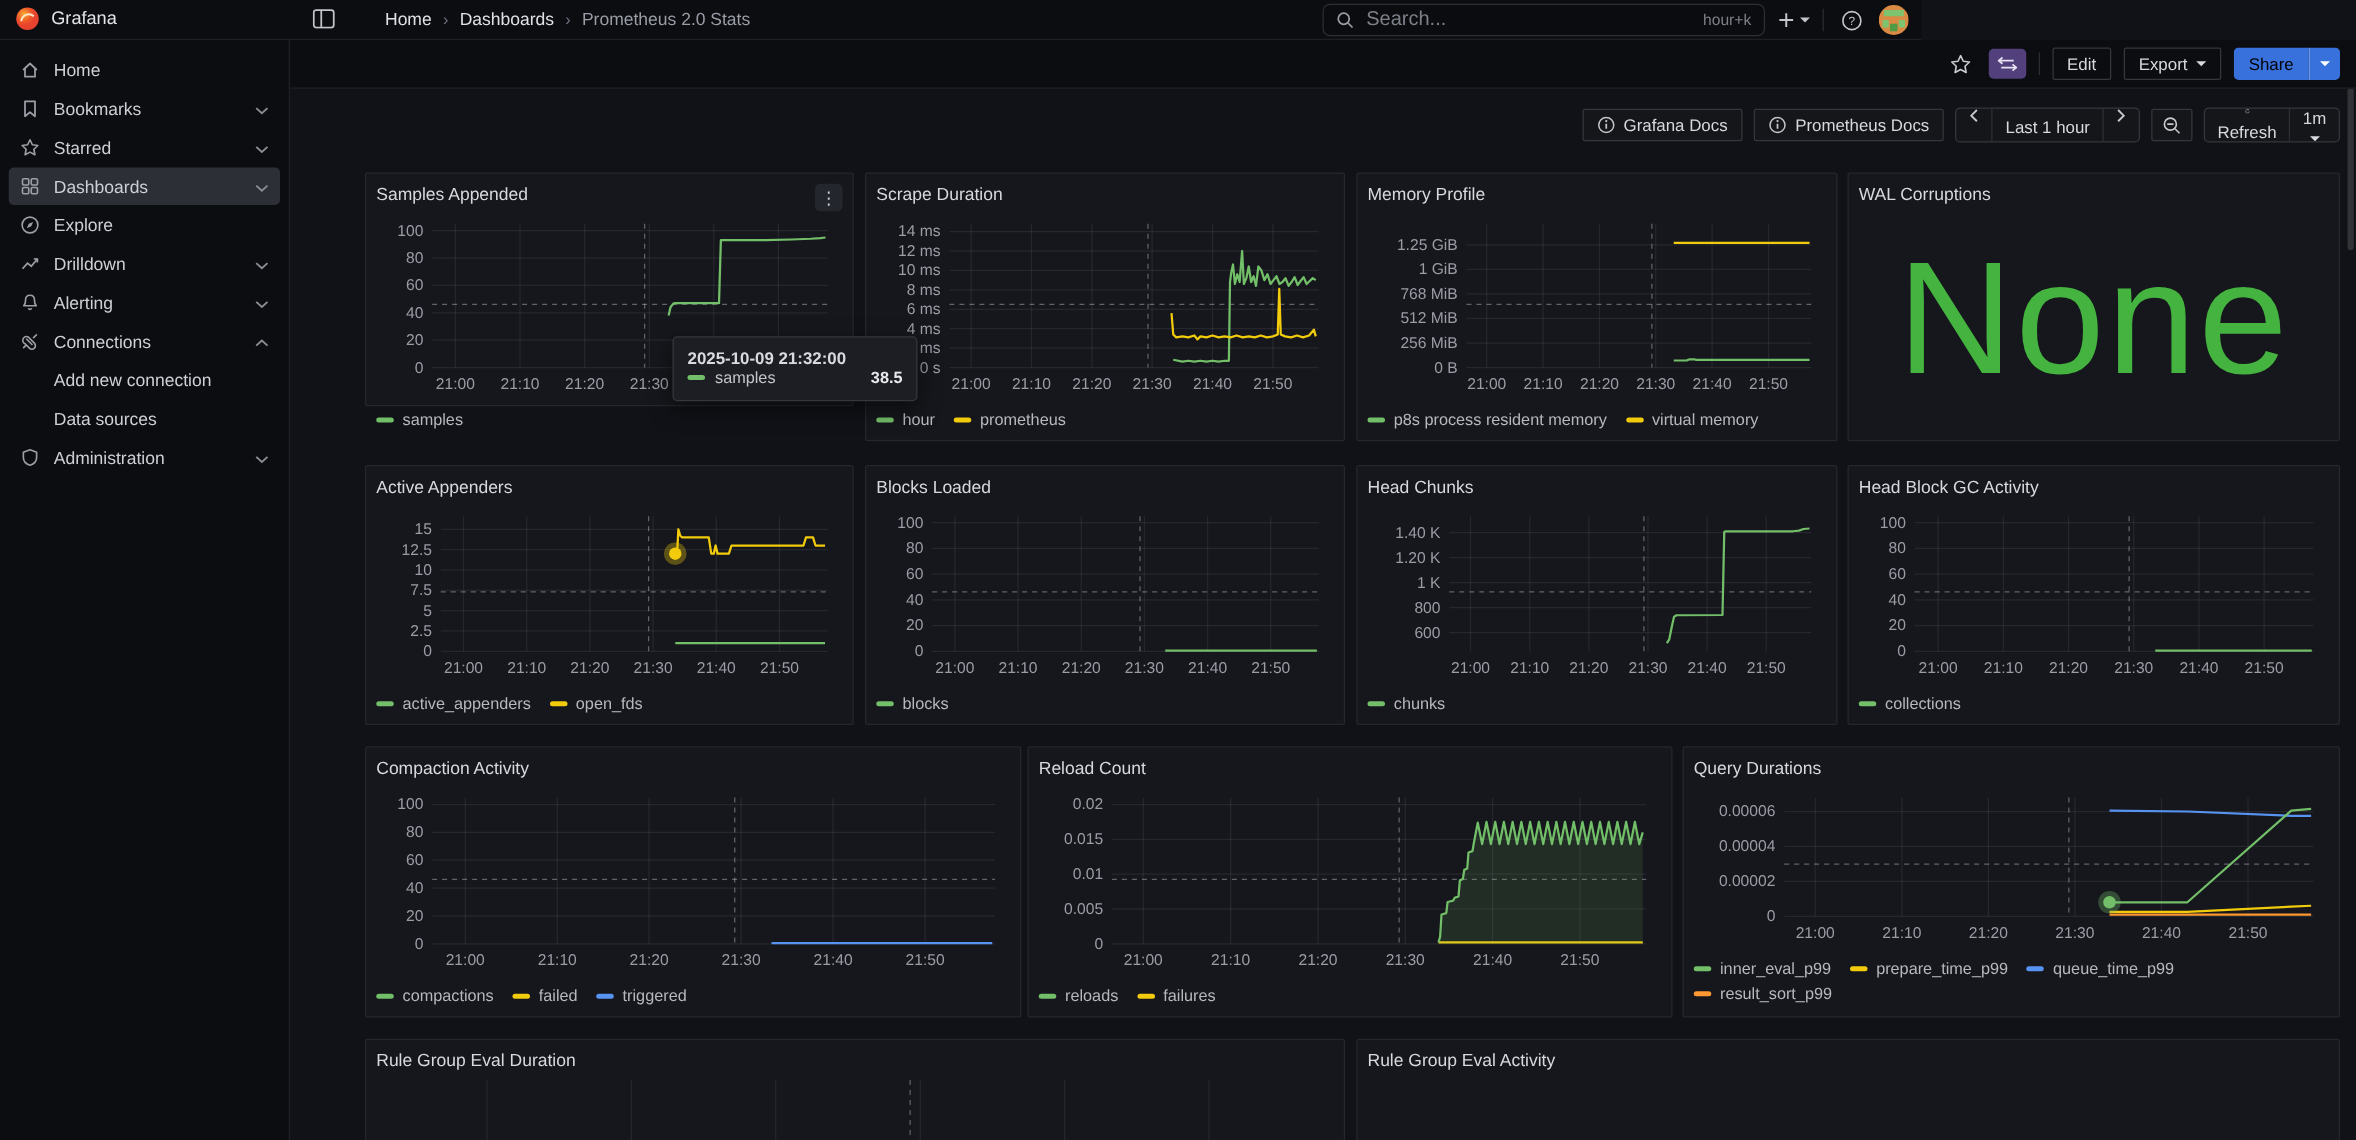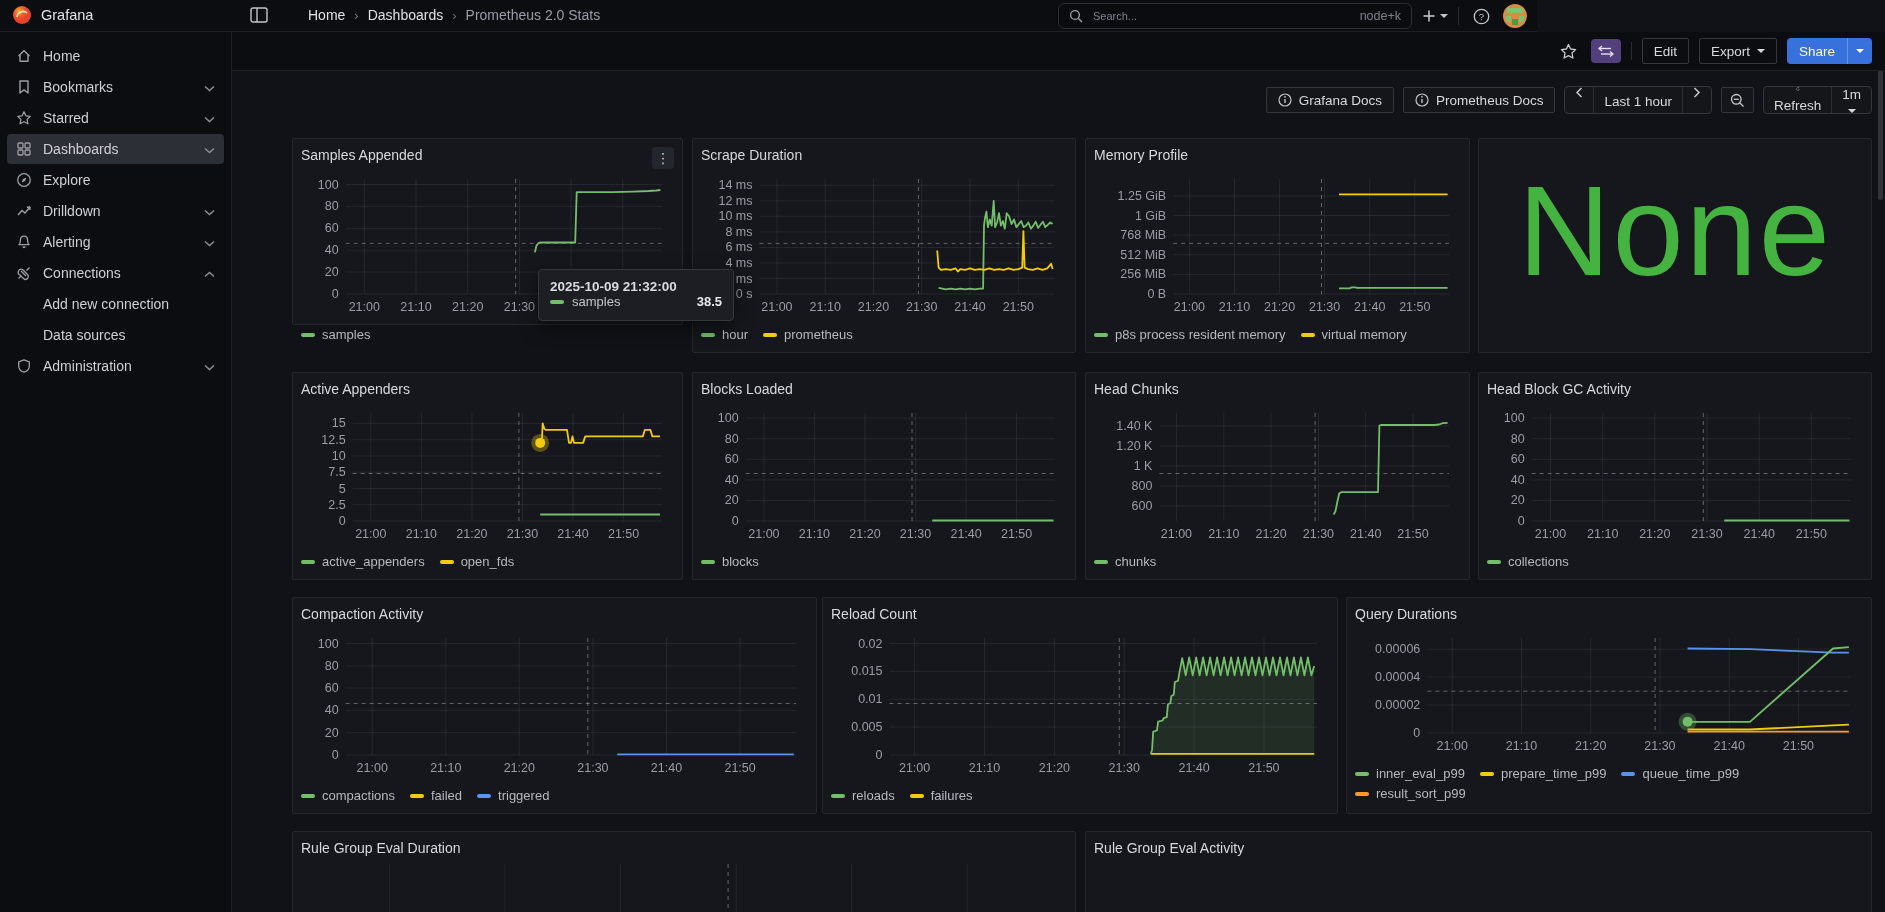--- a/index.html
+++ b/index.html
@@ -12,21 +12,21 @@
           border-bottom:1px solid #1e2025;z-index:20;}
   .brand{position:absolute;left:12px;top:5px;display:flex;align-items:center;gap:9px;font-size:14.5px;color:#e3e4e8;}
   .pane-toggle{position:absolute;left:250px;top:7px;width:20px;height:18px;cursor:pointer;}
   .crumbs{position:absolute;left:308px;top:7px;display:flex;align-items:center;gap:9px;font-size:14px;}
   .crumb{color:#e0e1e6;cursor:pointer;}
   .crumb.cur{color:#9a9da6;}
   .crumb-sep{color:#6f7280;font-size:13px;}
   .tb-right{position:absolute;right:10px;top:3px;display:flex;align-items:center;gap:10px;height:26px;}
   .searchbox{width:332px;height:24px;background:#0b0c10;border:1px solid #2c2e35;border-radius:6px;
              display:flex;align-items:center;gap:8px;padding:0 10px;color:#8b8e98;}
-  .searchbox input{flex:1;background:transparent;border:none;outline:none;color:#c9cbd2;font-size:11px;font-family:"Liberation Sans",sans-serif;}
+  .searchbox input{flex:1;background:transparent;border:none;outline:none;color:#c9cbd2;font-size:16px;font-family:"Liberation Sans",sans-serif;}
   .searchbox input::placeholder{color:#7d8089;}
   .kbd{font-size:12.5px;color:#7d8089;}
   .iconbtn{display:inline-flex;align-items:center;justify-content:center;height:26px;min-width:24px;cursor:pointer;color:#c3c5cc;gap:4px;}
   .tb-divider{width:1px;height:18px;background:#2a2c33;}
   .avatar{width:24px;height:24px;border-radius:50%;overflow:hidden;cursor:pointer;}
 
   .sidebar{position:absolute;left:0;top:32px;bottom:0;width:231px;background:#0c0d11;border-right:1px solid #1e2025;z-index:15;padding-top:8px;}
   .sitem{height:30px;margin:1px 7px;border-radius:4px;display:flex;align-items:center;gap:11px;padding:0 9px;
          font-size:14px;color:#ced0d6;cursor:pointer;}
   .sitem .chev{margin-left:auto;color:#8c8e96;}
@@ -34,21 +34,21 @@
   .sitem.sub{padding-left:36px;}
   .sicon{width:16px;height:16px;flex:0 0 16px;display:inline-flex;}
 
   .toolbar{position:absolute;left:232px;top:32px;right:0;height:38px;background:#0c0d11;border-bottom:1px solid #1e2025;z-index:10;}
   .tool-right{position:absolute;right:13px;top:6px;display:flex;align-items:center;gap:10px;}
   .btn{height:26px;display:inline-flex;align-items:center;gap:7px;padding:0 11px;border:1px solid #35373e;
        border-radius:2px;background:#141619;color:#d7d9de;font-size:13.5px;cursor:pointer;white-space:nowrap;}
   .btn.ghost{background:transparent;}
   .caret{width:0;height:0;border-left:4px solid transparent;border-right:4px solid transparent;border-top:4.5px solid currentColor;display:inline-block;}
   .share-group{display:inline-flex;border-radius:4px;overflow:hidden;}
-  .share-main{height:26px;display:inline-flex;align-items:center;padding:0 12px;background:#3871dc;color:#fef9c3;font-size:13.5px;cursor:pointer;}
+  .share-main{height:26px;display:inline-flex;align-items:center;padding:0 12px;background:#3871dc;color:#000000;font-size:13.5px;cursor:pointer;}
   .share-caret{width:24px;height:26px;display:inline-flex;align-items:center;justify-content:center;background:#3871dc;border-left:1px solid rgba(255,255,255,.25);color:#fff;cursor:pointer;}
   .purplebtn{width:30px;height:24px;border-radius:4px;background:#51407c;display:inline-flex;align-items:center;justify-content:center;cursor:pointer;}
 
   .canvas{position:absolute;left:232px;top:71px;right:0;bottom:0;background:#111217;overflow:hidden;}
   .subheader{position:absolute;top:15px;right:13px;display:flex;align-items:center;gap:9px;z-index:5;}
   .seg{display:inline-flex;border:1px solid #35373e;border-radius:4px;background:#141619;overflow:hidden;}
   .seg>span{height:26px;display:inline-flex;align-items:center;gap:7px;padding:0 10px;font-size:13.5px;color:#d7d9de;cursor:pointer;border-left:1px solid #2c2e35;flex-direction:column;}
   .seg>span:first-child{border-left:none;}
   .scrollthumb{position:absolute;right:2px;top:70px;width:5px;height:130px;border-radius:3px;background:rgba(255,255,255,.14);}
 
@@ -107,21 +107,21 @@
     <span class="crumb-sep">›</span>
     <span class="crumb cur">Prometheus 2.0 Stats</span>
   </nav>
   <div class="tb-right">
     <div class="searchbox">
       <svg width="14" height="14" viewBox="0 0 14 14">
           <circle cx="6" cy="6" r="4.4" fill="none" stroke="#9a9da6" stroke-width="1.4"></circle>
           <line x1="9.4" y1="9.4" x2="13" y2="13" stroke="#9a9da6" stroke-width="1.4"></line>
         </svg>
       <input placeholder="Search..." style="">
-      <span class="kbd">node+k</span>
+      <span class="kbd">hour+k</span>
     </div>
     <span class="iconbtn">
       <svg width="14" height="14" viewBox="0 0 14 14">
           <line x1="7" y1="1.5" x2="7" y2="12.5" stroke="#c3c5cc" stroke-width="1.6"></line>
           <line x1="1.5" y1="7" x2="12.5" y2="7" stroke="#c3c5cc" stroke-width="1.6"></line>
         </svg>
       <span class="caret"></span>
     </span>
     <span class="tb-divider"></span>
     <span class="iconbtn">
@@ -459,20 +459,23 @@
           <span class="litem">
             <i class="sw" style="background:#73bf69"></i>
             <span>p8s process resident memory</span>
           </span>
           <span class="litem">
             <i class="sw" style="background:#f2cc0c"></i>
             <span>virtual memory</span>
           </span>
         </div></section>
       <section class="panel" style="left: 1246px; top: 67px; width: 394px; height: 215px;">
+        <div class="phead">
+          <span class="ptitle">WAL Corruptions</span>
+        </div>
         <div class="bigstat">None</div>
       </section>
       <section class="panel" style="left: 60px; top: 301px; width: 391px; height: 208px;"><div class="phead">
           <span class="ptitle">Active Appenders</span>
         </div><svg width="373" height="140">
           <line class="grid" x1="51.6" x2="361" y1="116.0" y2="116.0"></line>
           <text class="tick ty" x="44.6" y="120">0</text>
           <line class="grid" x1="51.6" x2="361" y1="99.7" y2="99.7"></line>
           <text class="tick ty" x="44.6" y="103.7">2.5</text>
           <line class="grid" x1="51.6" x2="361" y1="83.5" y2="83.5"></line>

